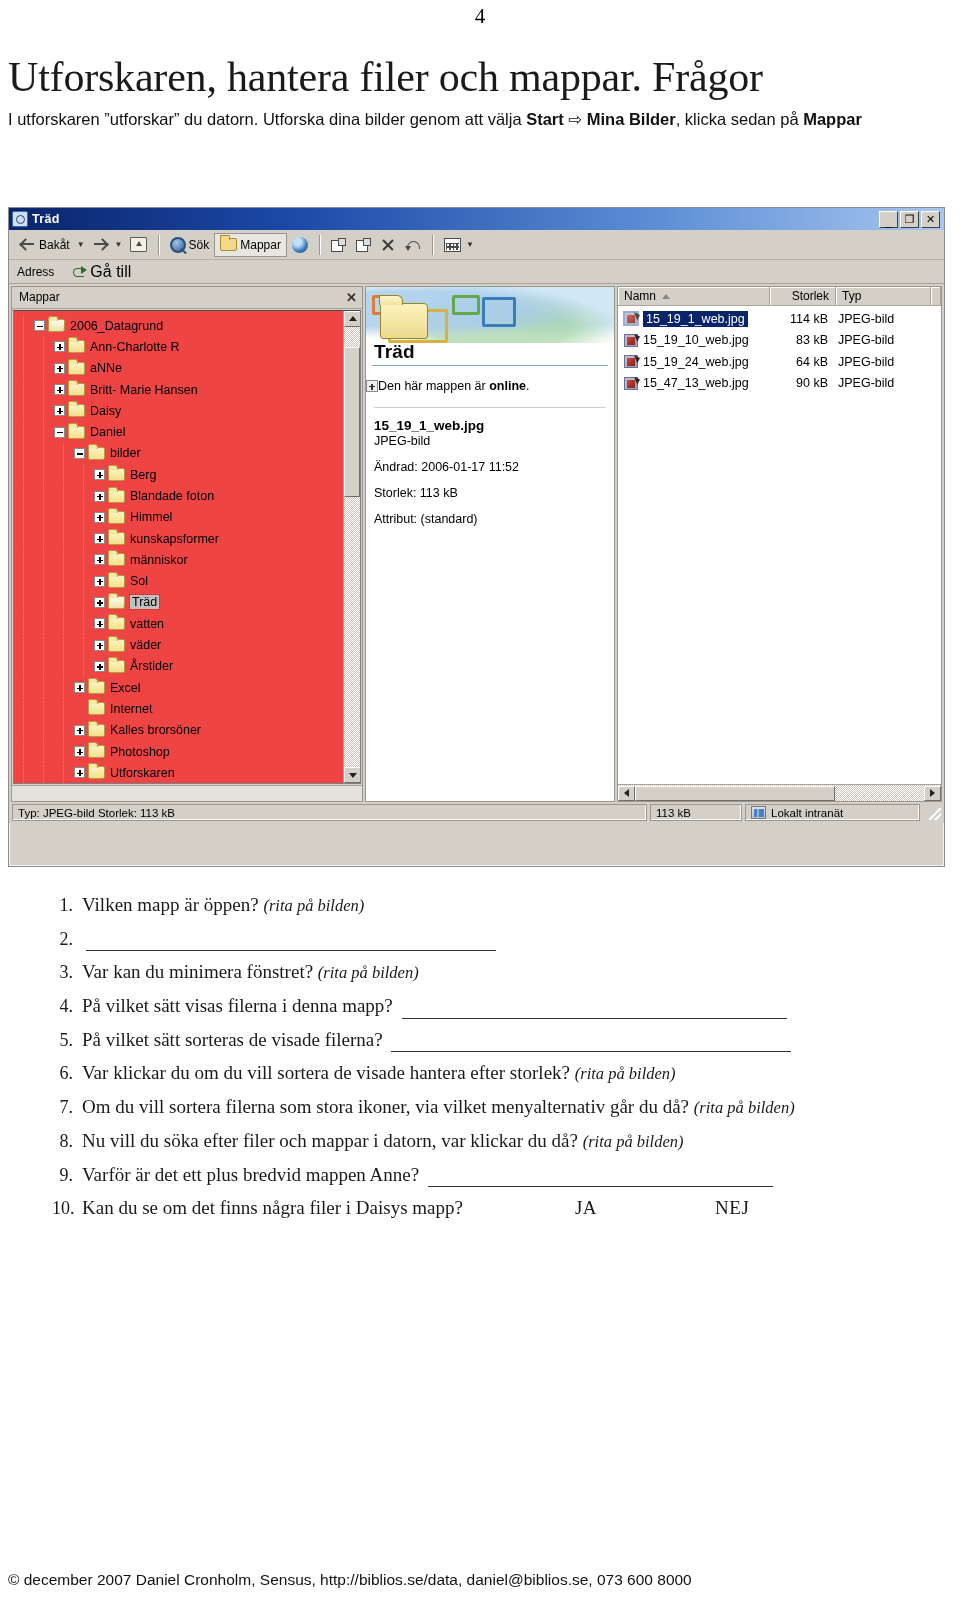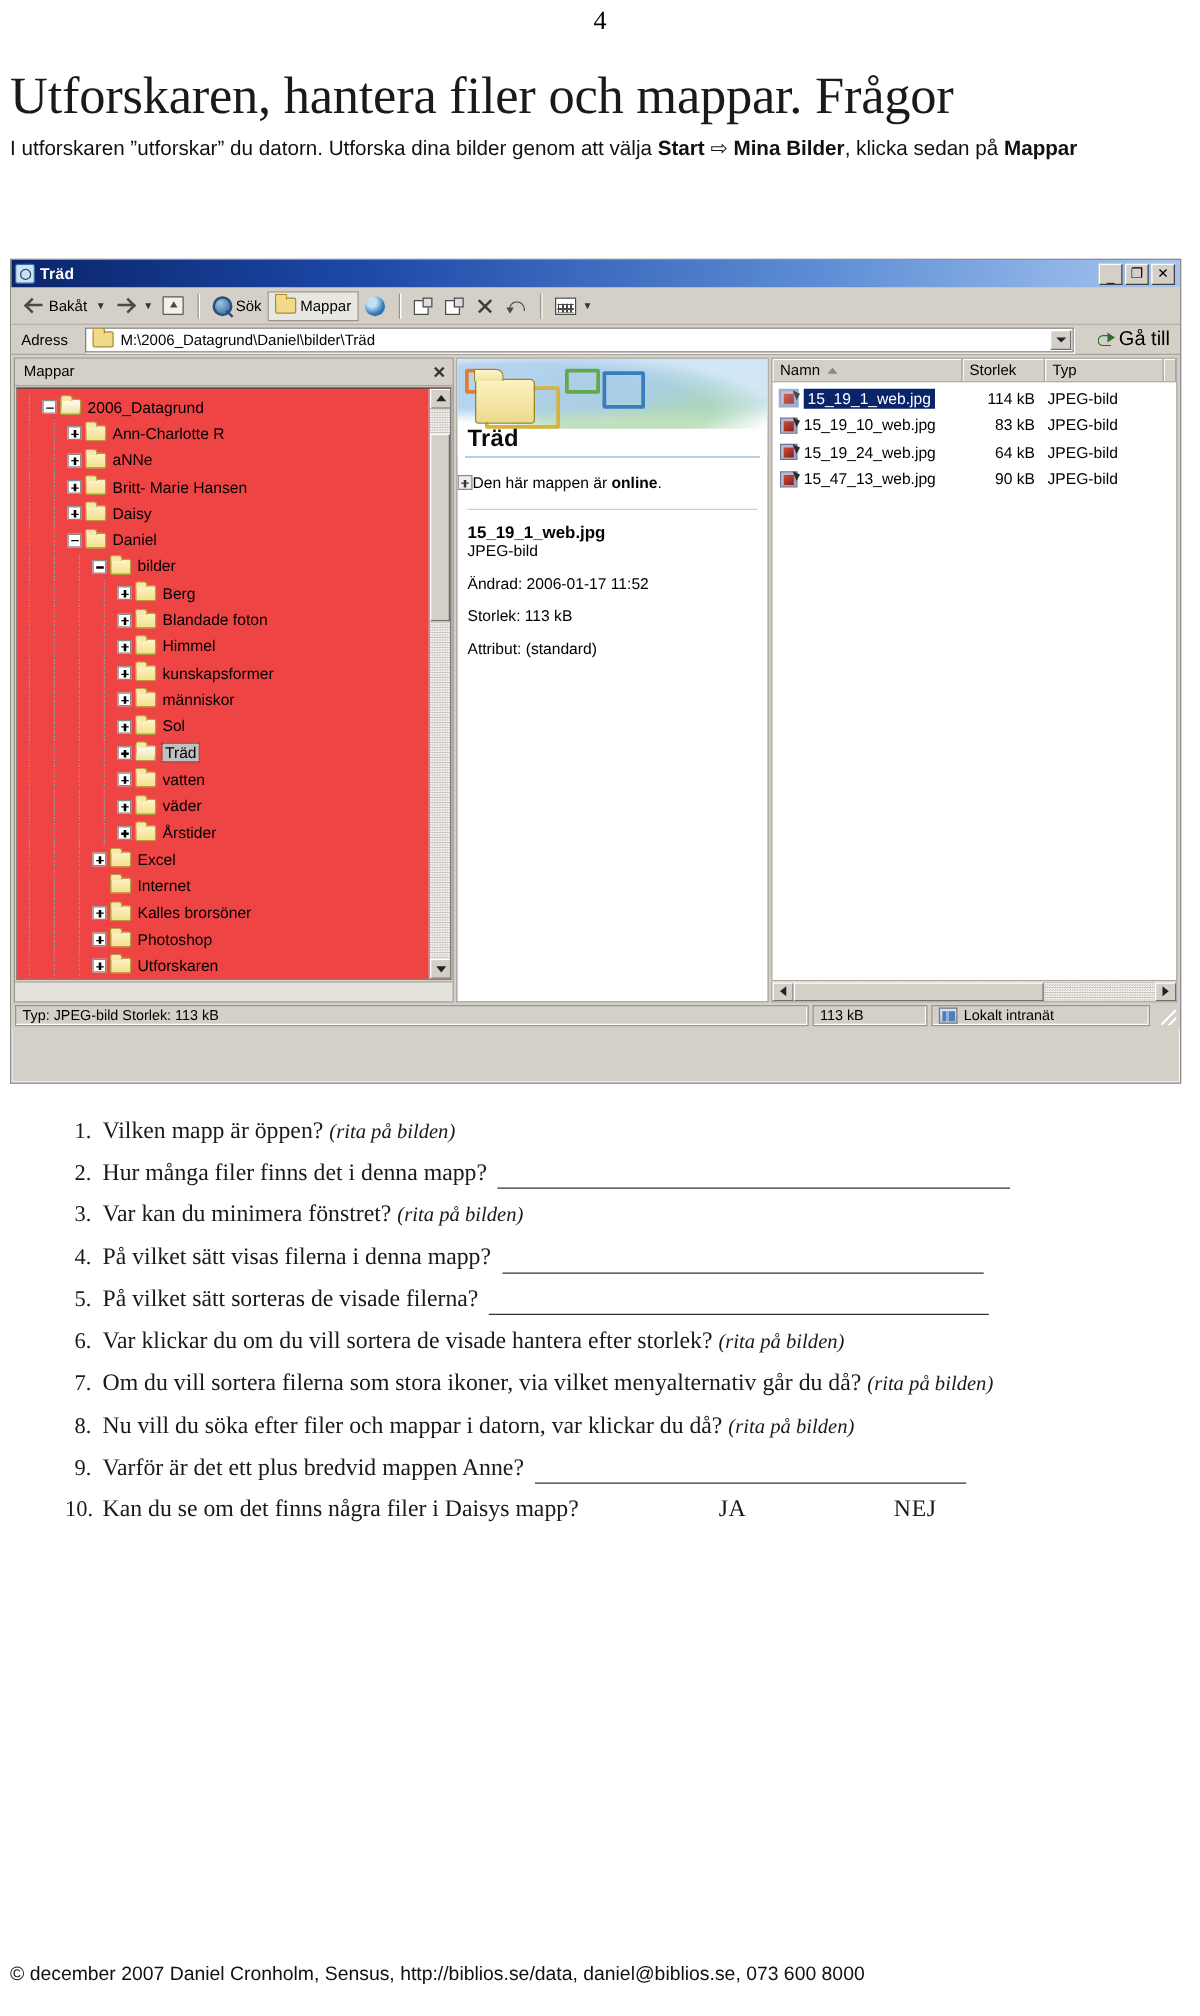--- a/index.html
+++ b/index.html
@@ -457,21 +457,21 @@
   }
   .col-head .ch {
     display: flex; align-items: center;
     padding-left: 6px;
     border-right: 1px solid #a9a49b;
     box-shadow: inset 1px 1px 0 #fff;
     position: relative;
     gap: 6px;
   }
   .ch.name { width: 152px; }
-  .ch.size { width: 66px; justify-content: flex-end; padding-right: 22px;}
+  .ch.size { width: 66px; justify-content: flex-end; padding-right: 6px;}
   .ch.type { width: 95px; }
   .ch.rest { flex: 1 1 auto; }
   .sort-asc { border-left:4px solid transparent;border-right:4px solid transparent;
               border-bottom:5px solid #888; display:inline-block; }
   .rows { flex: 1 1 auto; background: #fff; padding-top: 2px; }
   .frow { display: flex; align-items: center; height: 21.5px; font-size: 12.5px; }
   .fname { width: 152px; display: flex; align-items: center; gap: 5px; padding-left: 6px; }
   .fsize { width: 66px; text-align: right; padding-right: 8px; }
   .ftype { width: 95px; padding-left: 2px; }
   .jpg-ic {
@@ -671,27 +671,20 @@
     </span>
     <span class="tb-sep"></span>
     <span class="tb-item">
       <span class="ic ic-views"></span>
       <span class="tb-caret">▼</span>
     </span>
   </div>
 
   <div class="addressbar">
     <span class="addr-label">Adress</span>
-    <span class="addr-field">
-      <span class="ic ic-folder" style="margin-left:2px"></span>
-      <span>M:\2006_Datagrund\Daniel\bilder\Träd</span>
-      <span class="addr-drop">
-          <i></i>
-        </span>
-    </span>
     <span class="goto">
       <span class="ic ic-go"></span>
       <span>Gå till</span>
     </span>
   </div>
 
   <div class="body-area">
 
     <div class="folders-pane">
       <div class="folders-head">
@@ -1039,21 +1032,21 @@
   </div>
 </div>
 
 <div class="questions" id="questions">
     <div class="q">
       <span class="q-num">1.</span>
       <span class="q-text"><span>Vilken mapp är öppen? </span><em>(rita på bilden)</em></span>
     </div>
     <div class="q">
       <span class="q-num">2.</span>
-      <span class="q-text"><span>Hur många filer finns det i denna mapp? </span><span class="blank" style="width: 410px;"></span></span>
+      <span class="q-text"><span class="blank" style="width: 410px;"></span></span>
     </div>
     <div class="q">
       <span class="q-num">3.</span>
       <span class="q-text"><span>Var kan du minimera fönstret? </span><em>(rita på bilden)</em></span>
     </div>
     <div class="q">
       <span class="q-num">4.</span>
       <span class="q-text"><span>På vilket sätt visas filerna i denna mapp? </span><span class="blank" style="width: 385px;"></span></span>
     </div>
     <div class="q">

